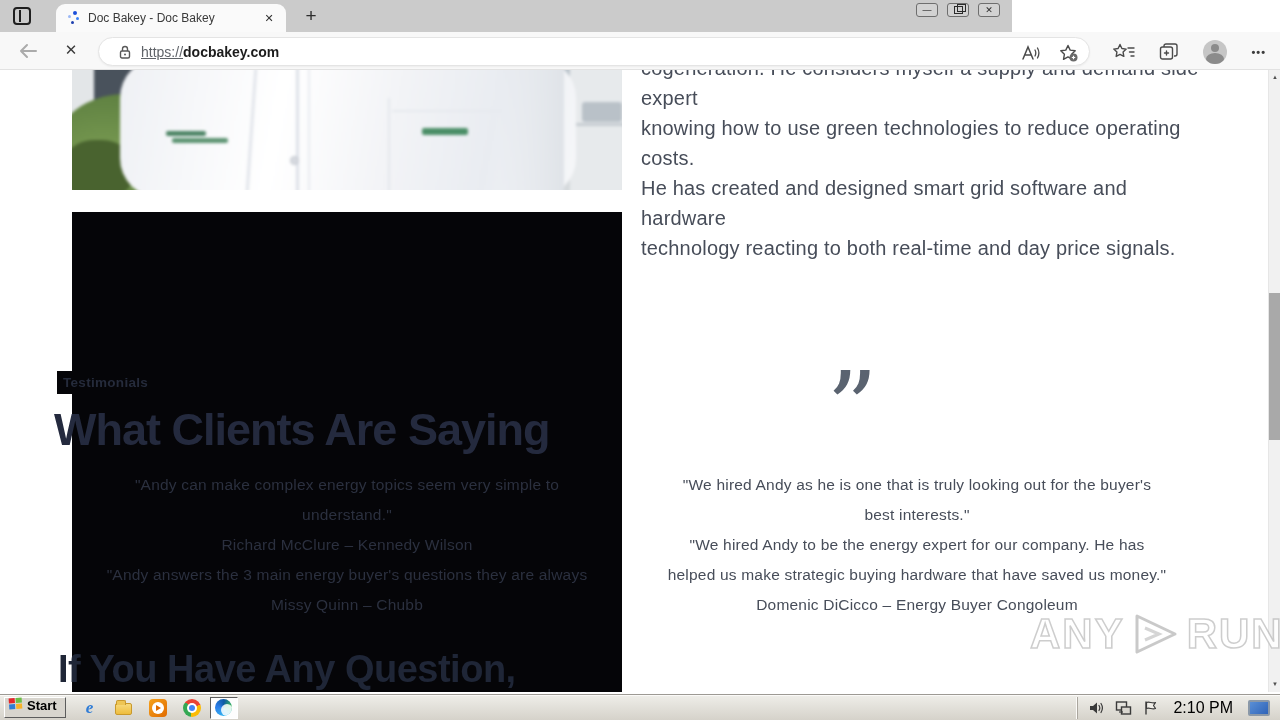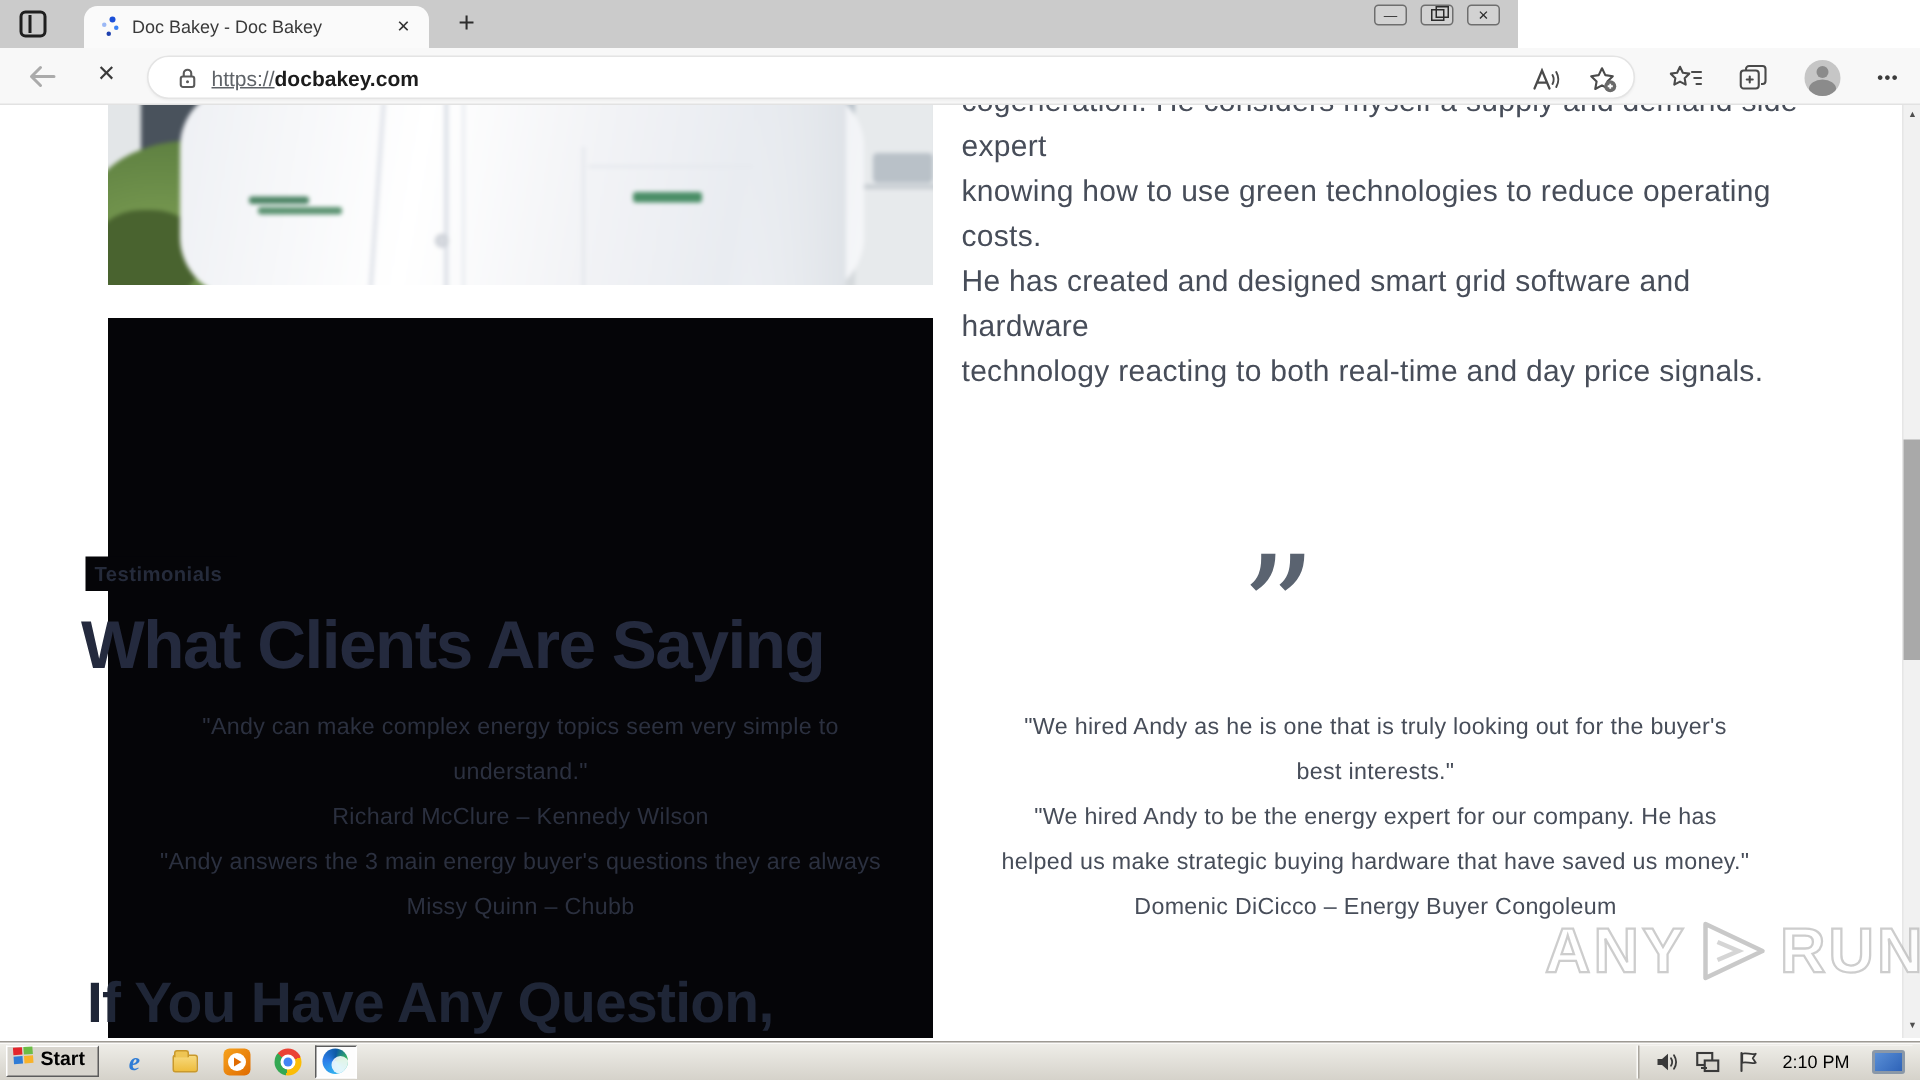--- a/index.html
+++ b/index.html
@@ -118,21 +118,21 @@
   .wmp i { width:12px; height:12px; border-radius:50%; background:#fff; display:block; position:relative; }
   .wmp i::after { content:""; position:absolute; left:4.5px; top:3px; border-left:5px solid #e06b00; border-top:3.5px solid transparent; border-bottom:3.5px solid transparent; }
   .chrome { position:relative; width:18px; height:18px; border-radius:50%; background:conic-gradient(from -50deg,#ea4335 0 33%,#fbbc05 0 66%,#34a853 0 100%); }
   .chrome::before { content:""; position:absolute; left:4px; top:4px; width:10px; height:10px; border-radius:50%; background:#fff; }
   .chrome::after { content:""; position:absolute; left:6px; top:6px; width:6px; height:6px; border-radius:50%; background:#4285f4; }
   .edge-chip { width:28px; height:22px; background:#fdfdfd; border-top:1px solid #5c5c5c; border-left:1px solid #5c5c5c; border-right:1px solid #ffffff; border-bottom:1px solid #ffffff; display:flex; align-items:center; justify-content:center; margin-left:8px; }
   .edge-ball { position:relative; width:17px; height:17px; border-radius:50%; background:conic-gradient(from 150deg,#35c1f1,#2b7de9 35%,#0c59a4 60%,#38b85c 80%,#35c1f1); overflow:hidden; }
   .edge-ball::after { content:""; position:absolute; left:6px; top:5px; width:12px; height:12px; border-radius:50%; background:#fff; opacity:.85; }
   .tb-spacer { flex:1; }
   .tray { display:flex; align-items:center; gap:11px; padding:0 6px 0 10px; border-left:1px solid #aaa69e; box-shadow:-1px 0 0 #fcfbf9; height:22px; }
-  .tray-time { font-size:12px; color:#000; margin:0 4px; }
+  .tray-time { font-size:16px; color:#000; margin:0 4px; }
   .vm-monitor { width:22px; height:16px; border:2px solid #8a98a8; border-radius:2px; background:linear-gradient(135deg,#5a8fd6,#2e63b8); }
 </style>
 </head>
 <body>
 
 <div class="screen">
 
   <div class="tabstrip">
     <div class="tab-actions"></div>
     <div class="tab">

